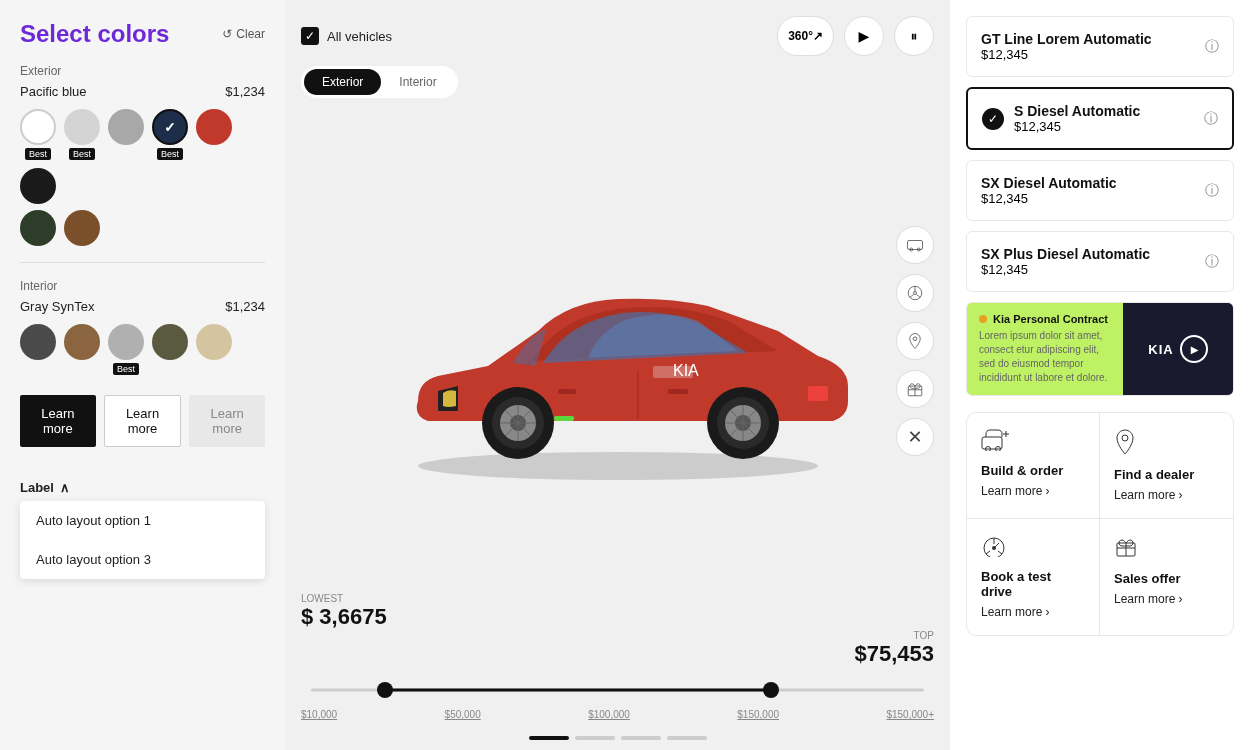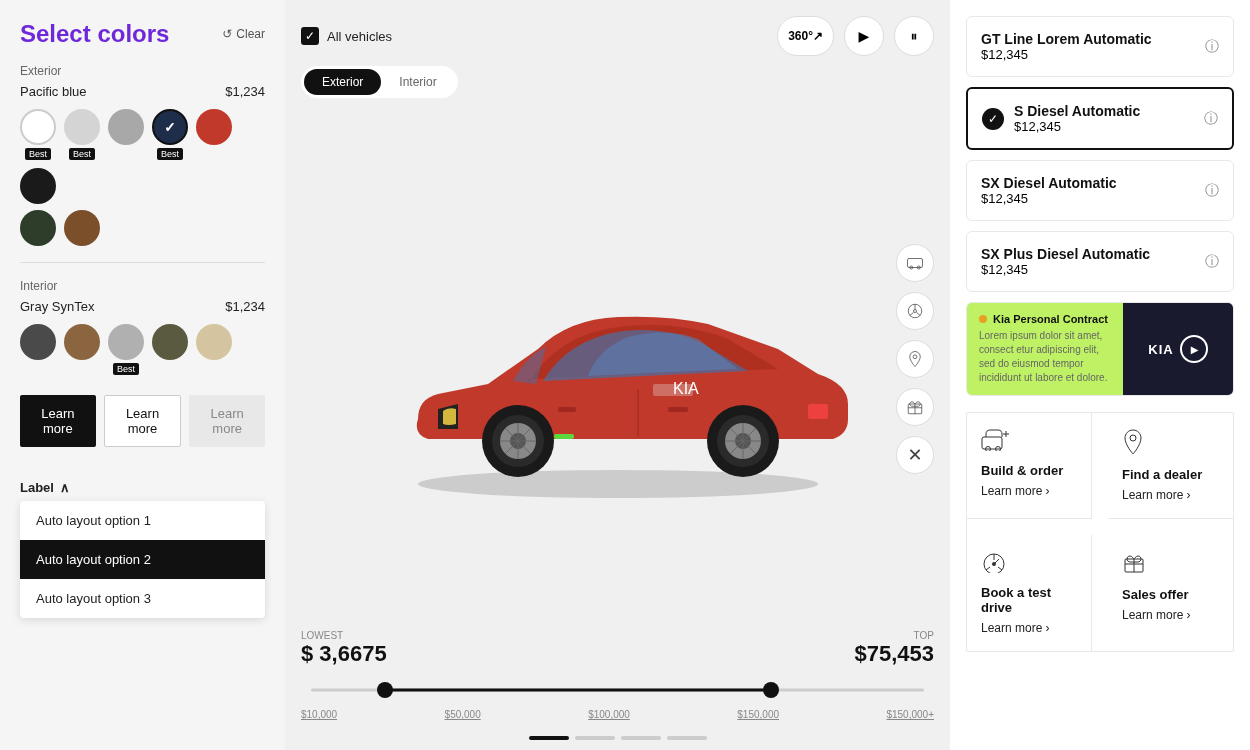--- a/index.html
+++ b/index.html
@@ -336,20 +336,21 @@
 
     
     .price-range {
       padding: 10px 0 16px 0;
     }
 
     .price-labels {
       display: flex;
       justify-content: space-between;
       margin-bottom: 8px;
+      flex-direction: column;
     }
 
     .price-side {
       display: flex;
       flex-direction: column;
     }
 
     .price-caption {
       font-size: 10px;
       color: #888;
@@ -554,23 +555,23 @@
       align-items: center;
       justify-content: center;
       margin-left: 6px;
       cursor: pointer;
     }
 
     
     .action-grid {
       display: grid;
       grid-template-columns: 1fr 1fr;
-      gap: 16px;
+      gap: 0;
       border: 1px solid #e8e8e8;
-      border-radius: 2px;
+      border-radius: 10px;
       overflow: hidden;
     }
 
     .action-cell {
       padding: 16px 14px;
       border-bottom: 1px solid #e8e8e8;
       border-right: 1px solid #e8e8e8;
       cursor: pointer;
     }
 
@@ -693,21 +694,20 @@
     <button class="btn-light">Learn more</button>
   </div>
 
   <div class="label-section">
     <div class="label-header">
       <span>Label</span>
       <span>∧</span>
     </div>
     <div class="dropdown-list">
       <div class="dropdown-item">Auto layout option 1</div>
-      <div class="dropdown-item active">Auto layout option 2</div>
       <div class="dropdown-item">Auto layout option 3</div>
     </div>
   </div>
 </div>
 
 <div class="center-panel">
   <div class="top-bar">
     <div class="all-vehicles-check">
       <div class="checkbox">
         <span class="checkbox-check">✓</span>

